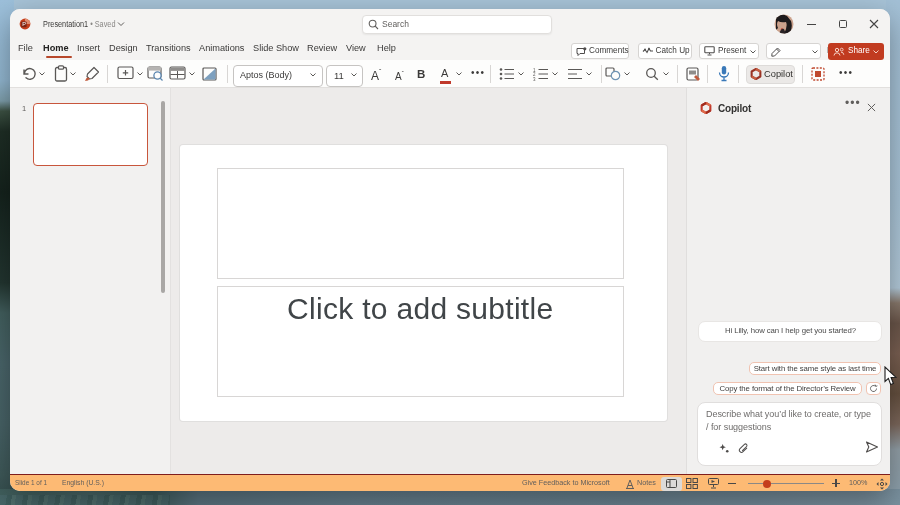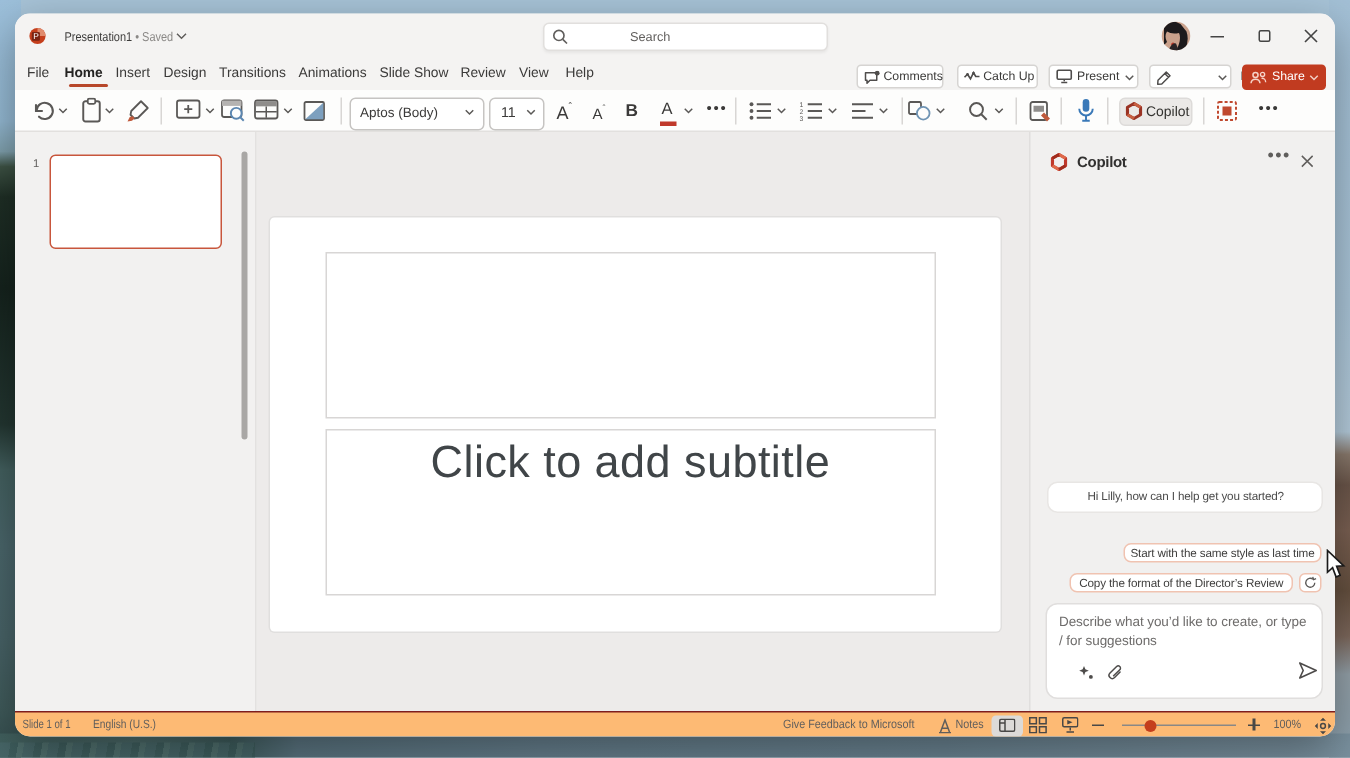--- a/index.html
+++ b/index.html
@@ -35,21 +35,21 @@
     <div class="abs txt" style="left:32.5px;top:9px;font-size:8.5px;line-height:12px;transform:scaleX(0.86);transform-origin:left;white-space:nowrap;">Presentation1 <span style="color:#8a8886">• Saved</span></div>
     <svg class="abs" style="left:107px;top:12px;" width="8" height="6" viewBox="0 0 8 6">
         <path d="M1 1.5 L4 4.5 L7 1.5" stroke="#605e5c" stroke-width="1" fill="none"></path>
       </svg>
 
     <div class="abs" style="left:352px;top:6px;width:190px;height:19px;background:#fff;border:1px solid #e1dfdd;border-radius:4px;box-shadow:0 1px 2px rgba(0,0,0,.06);"></div>
     <svg class="abs" style="left:358px;top:10px;" width="11" height="11" viewBox="0 0 11 11">
         <circle cx="4.6" cy="4.6" r="3.4" stroke="#605e5c" stroke-width="1.1" fill="none"></circle>
         <line x1="7.2" y1="7.2" x2="10" y2="10" stroke="#605e5c" stroke-width="1.1"></line>
       </svg>
-    <div class="abs" style="left:372px;top:9.5px;font-size:8.5px;color:#605e5c;margin-left:38px;">Search</div>
+    <div class="abs" style="left:372px;top:9.5px;font-size:8.5px;color:#605e5c;">Search</div>
 
     <svg class="abs" style="left:764px;top:5px;" width="20" height="20" viewBox="0 0 20 20">
       <defs>
           <clipPath id="avc">
             <circle cx="10" cy="10" r="9.5"></circle>
           </clipPath>
         </defs>
       <g clip-path="url(#avc)">
         <rect width="20" height="20" fill="#caa18c"></rect>
         <path d="M2 3 Q6 -2 13 2 L17 7 Q19 13 16 19 L10 20 Q14 12 12 8 Q7 9 4 7 Q2 10 4 14 L2 16 Z" fill="#1d1a1c"></path>

